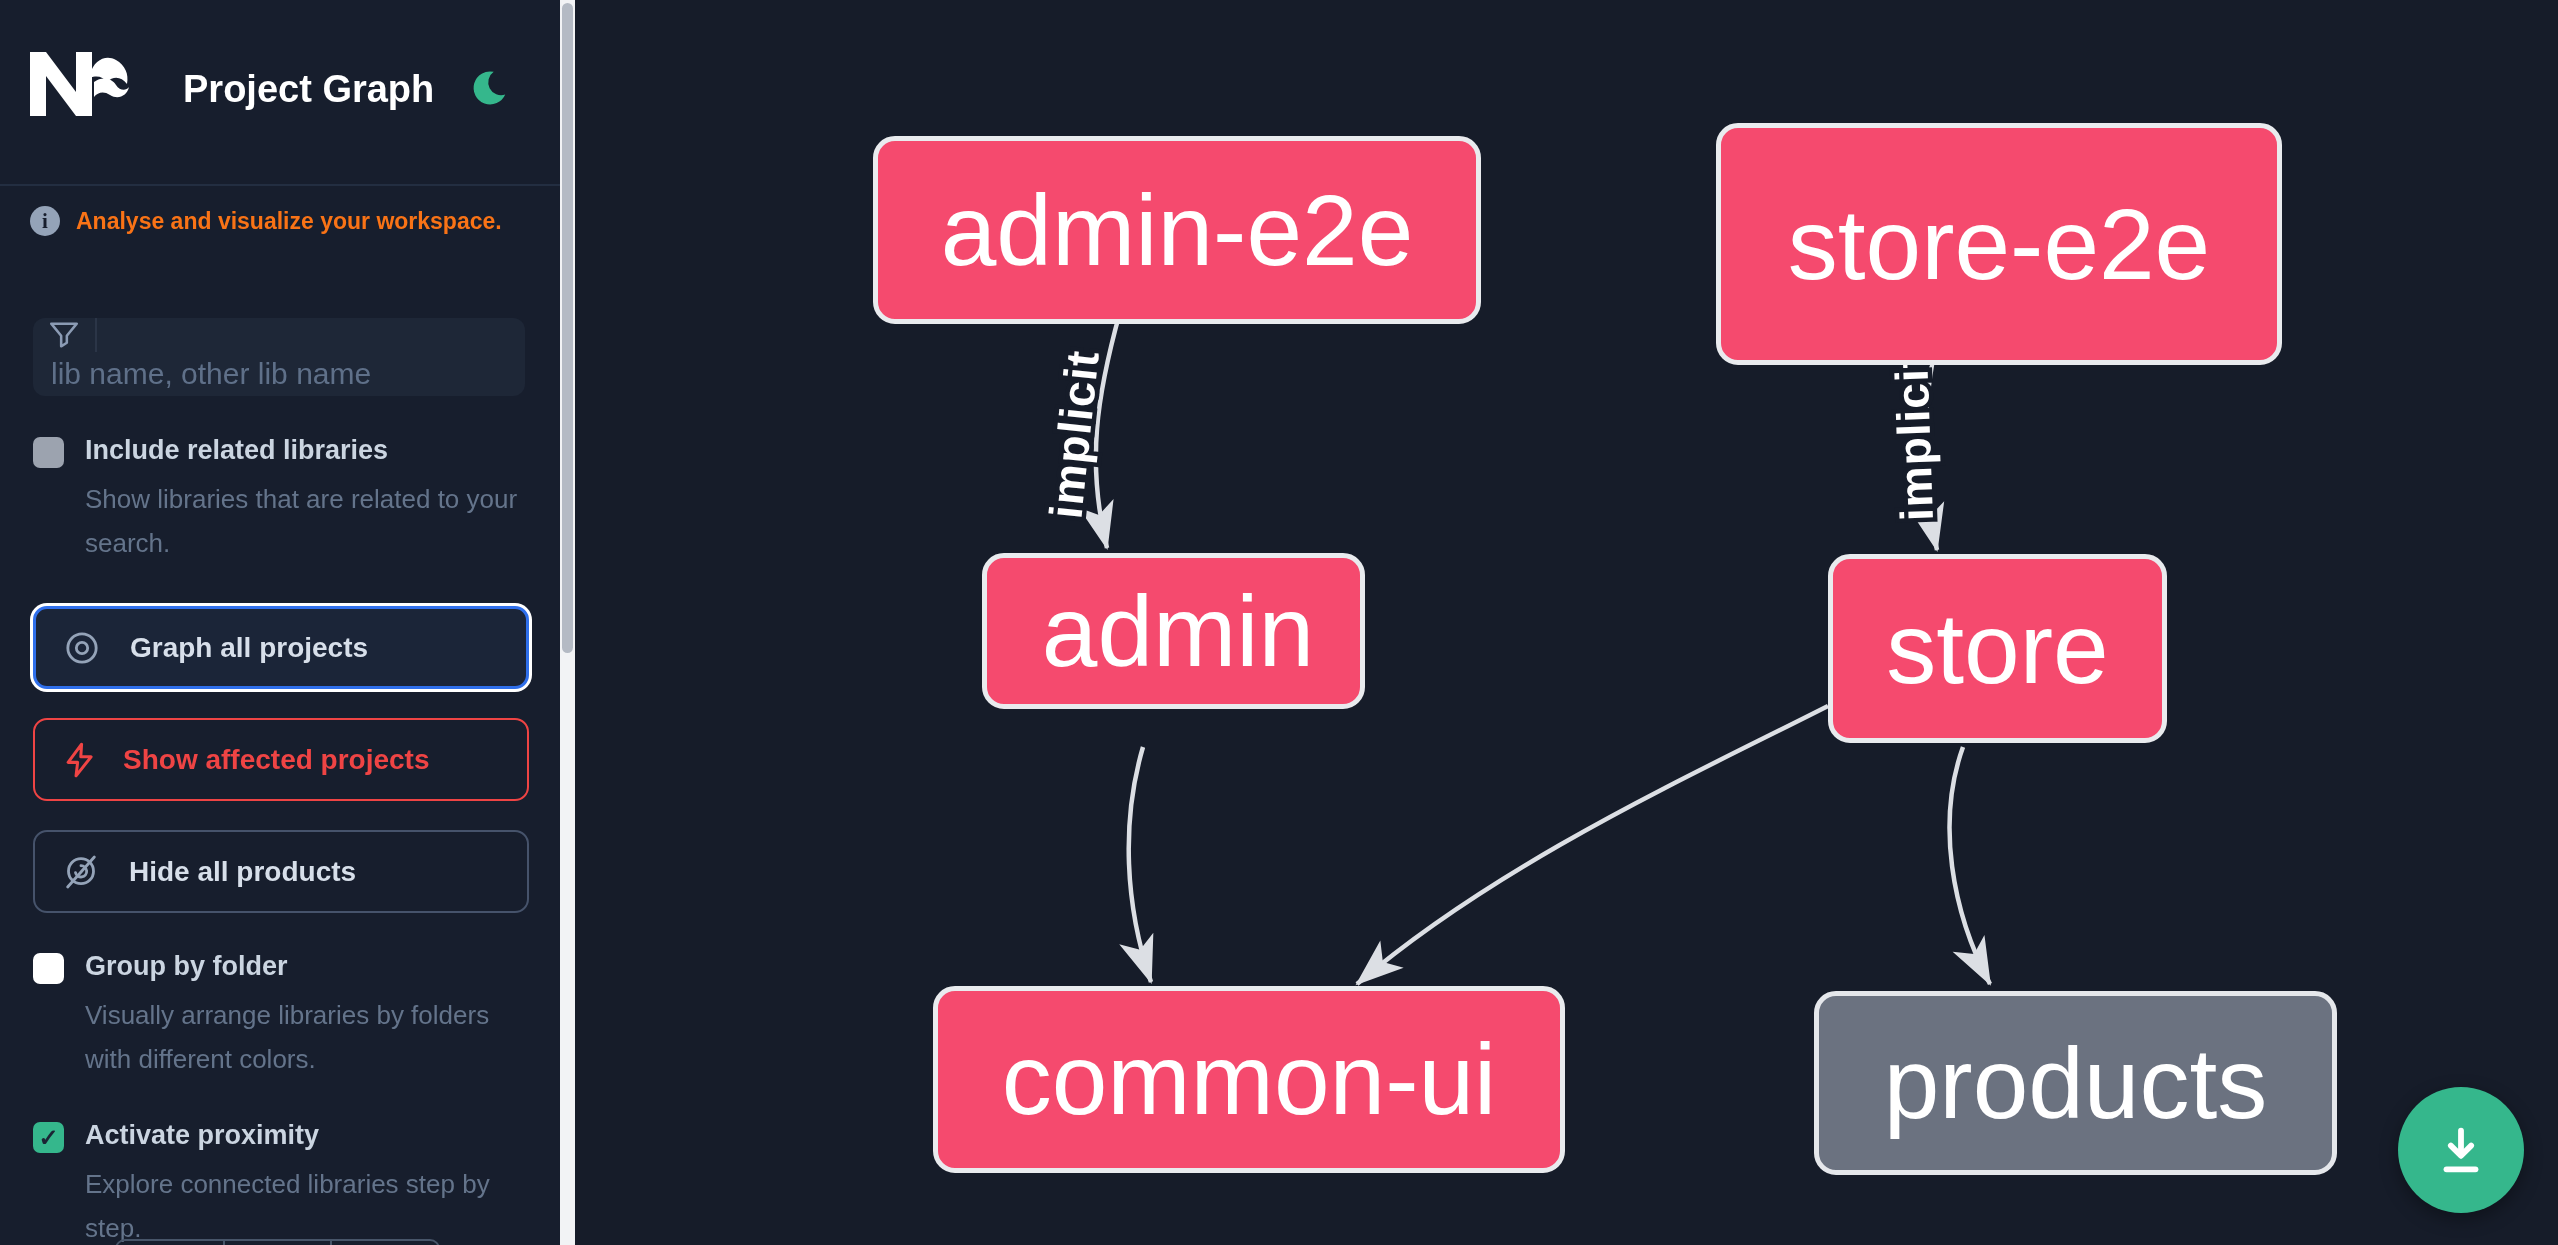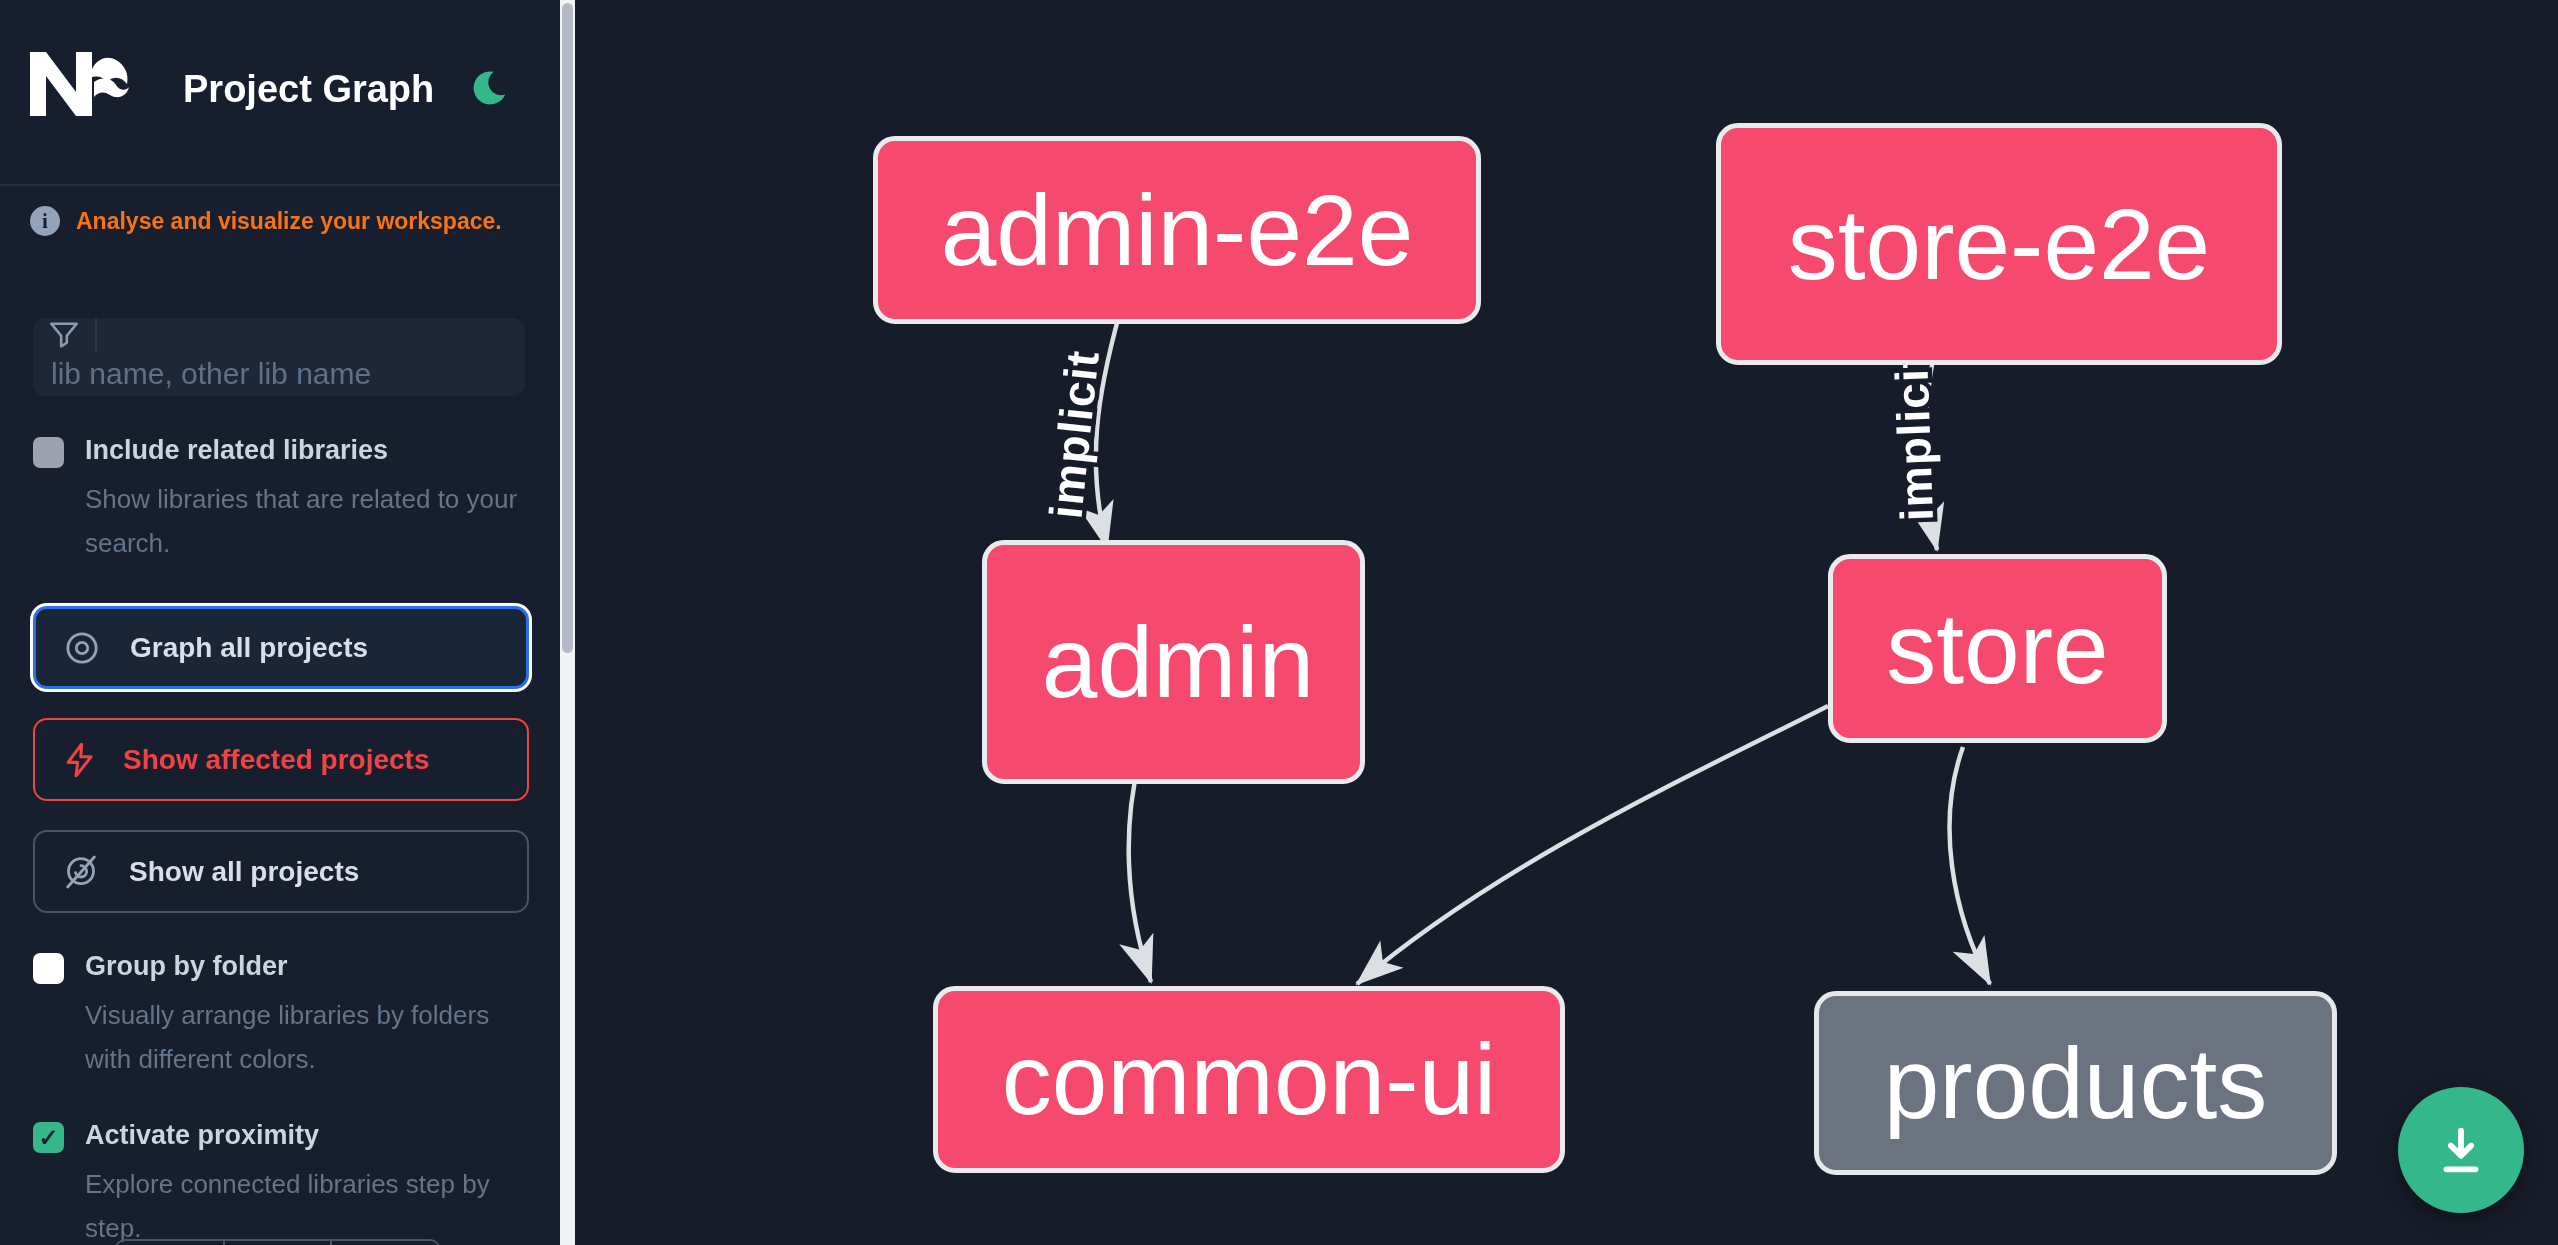--- a/index.html
+++ b/index.html
@@ -103,21 +103,21 @@
   <text class="edge-label" transform="translate(1090,436) rotate(-84)">implicit</text>
   <text class="edge-label" transform="translate(1930,436) rotate(-92)">implicit</text>
 </svg>
 
 <div class="node pink" style="left:873px;top:136px;width:608px;height:188px;">
   <span>admin-e2e</span>
 </div>
 <div class="node pink" style="left:1716px;top:123px;width:566px;height:242px;">
   <span>store-e2e</span>
 </div>
-<div class="node pink" style="left:982px;top:540px;width:383px;height:244px;padding-left:9px;">
+<div class="node pink" style="left:982px;top:553px;width:383px;height:156px;padding-left:9px;">
   <span>admin</span>
 </div>
 <div class="node pink" style="left:1828px;top:554px;width:339px;height:189px;">
   <span>store</span>
 </div>
 <div class="node pink" style="left:933px;top:986px;width:632px;height:187px;">
   <span>common-ui</span>
 </div>
 <div class="node gray" style="left:1814px;top:991px;width:523px;height:184px;">
   <span>products</span>
@@ -177,21 +177,21 @@
     </svg>
     <span class="btn-label">Show affected projects</span>
   </button>
 
   <button class="sb-btn" id="btn-hide-all" style="top:830px;">
     <svg viewBox="0 0 24 24" width="40" height="40" fill="none" stroke="#94a3b8" stroke-width="1.7" stroke-linecap="round">
       <circle cx="12" cy="11.5" r="7.5"></circle>
       <path d="M12 8.2a3.4 3.4 0 1 1-3.3 4.2"></path>
       <path d="M4 21 20 3"></path>
     </svg>
-    <span class="btn-label">Show all projects</span>
+    <span class="btn-label">Hide all products</span>
   </button>
 
   <div class="cb-row" style="top:953px;height:130px;">
     <div class="cb-box white"></div>
     <div class="cb-label">Group by folder</div>
     <div class="cb-desc">Visually arrange libraries by folders with different colors.</div>
   </div>
 
   <div class="cb-row" style="top:1122px;height:130px;">
     <div class="cb-box green">

